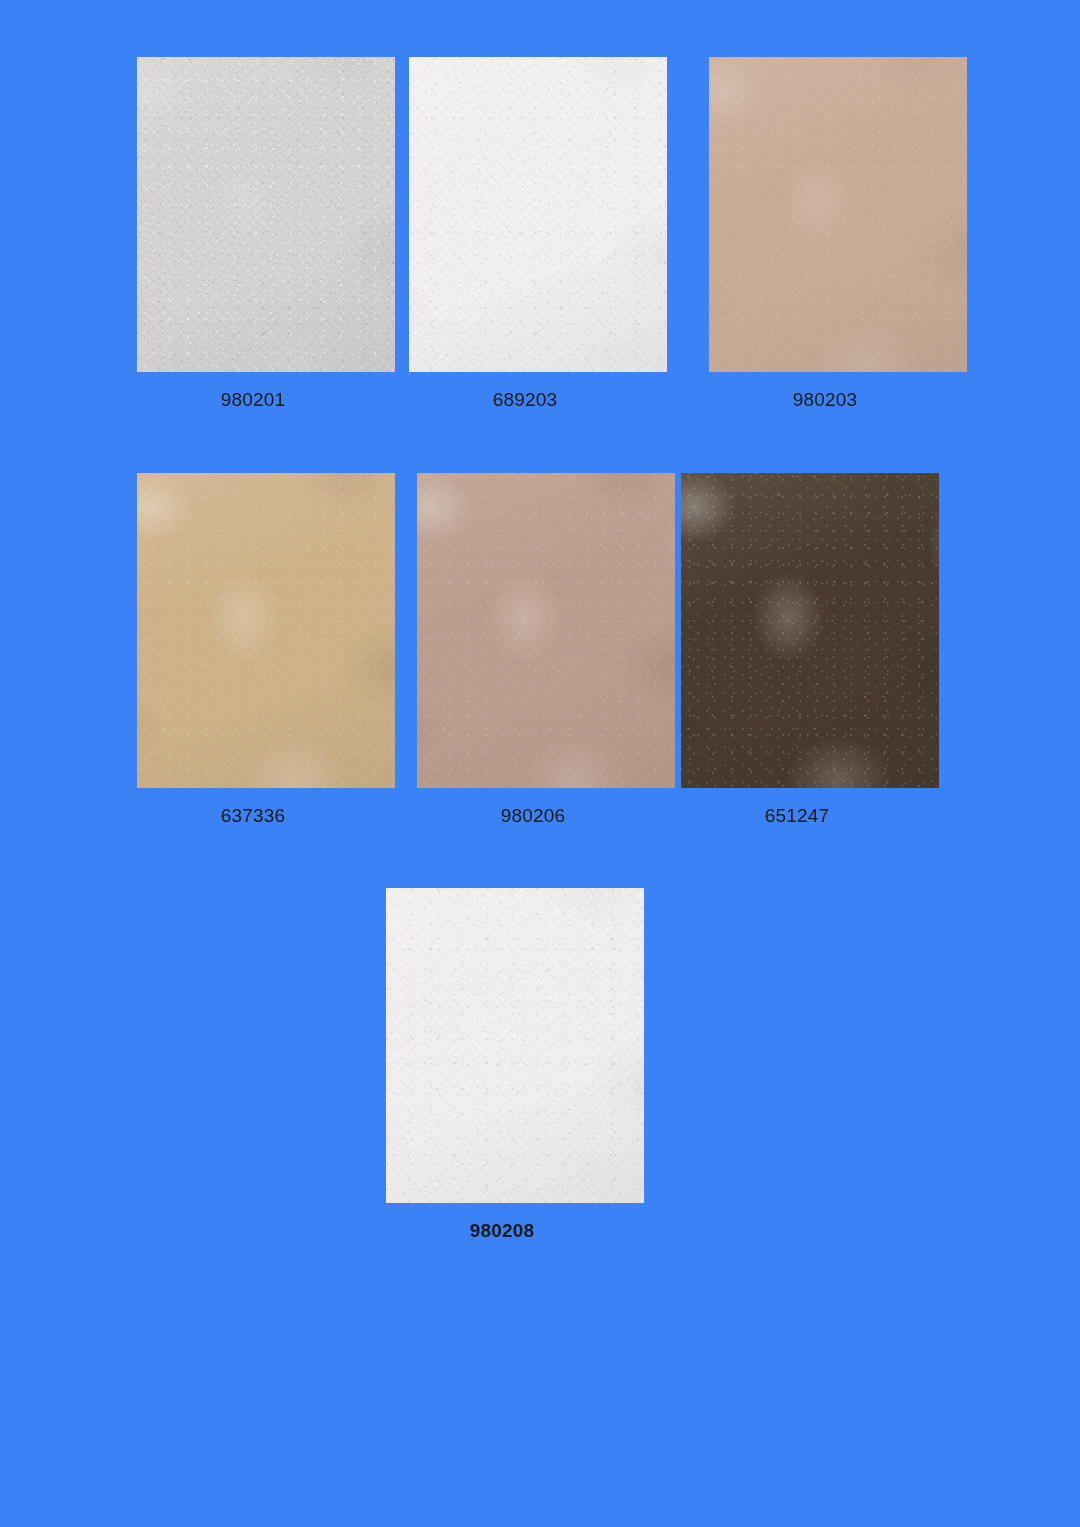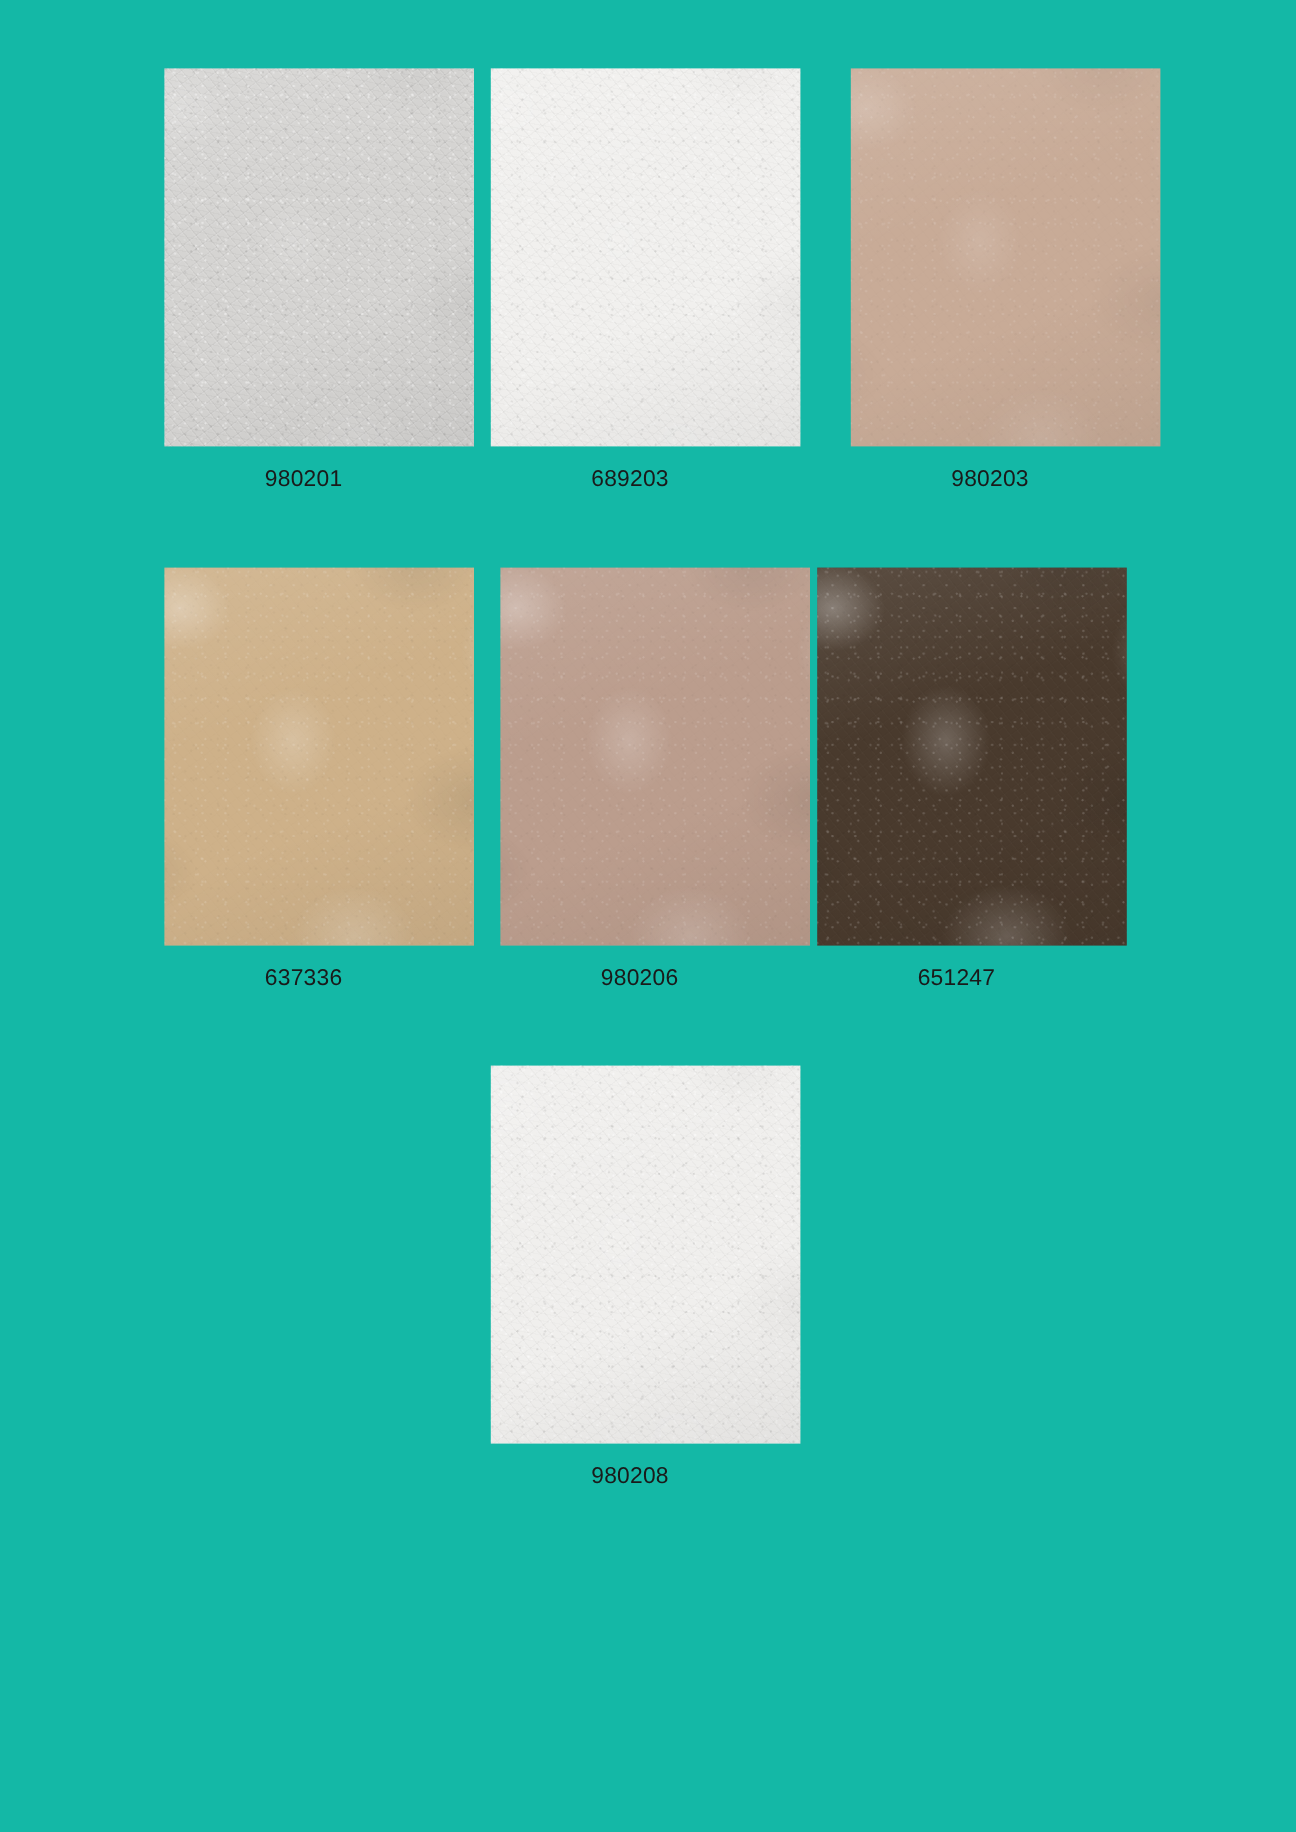--- a/index.html
+++ b/index.html
@@ -115,21 +115,21 @@
     letter-spacing: 0.2px;
     color: #1a1a1a;
     text-align: center;
     font-family: "Liberation Sans", sans-serif;
     padding-right: 26px;
   }
 </style>
 </head>
 <body>
 
-<div id="catalog-page" style="background: #14b8a6; width: 1080px; height: 1527px;">
+<div id="catalog-page" style="background: #3b82f6; width: 1080px; height: 1527px;">
     <div class="swatch-row" style="top: 57px;">
       <div class="swatch-cell" style="left: 137px;">
         <div class="swatch-tile" style="background-color: rgb(213, 212, 210);">
           <div class="tex-layer tex-clouds" style="opacity: 0.55;"></div>
           <div class="tex-layer tex-crackle" style="opacity: 0.95;"></div>
           <div class="tex-layer tex-grain" style="opacity: 0.85;"></div>
           <div class="tex-layer tex-vignette"></div>
         </div>
         <div class="swatch-label" style="color: rgb(26, 26, 26);">980201</div>
       </div>
@@ -175,21 +175,21 @@
         <div class="swatch-tile" style="background-color: rgb(73, 58, 45);">
           <div class="tex-layer tex-clouds" style="opacity: 1;"></div>
           <div class="tex-layer tex-crackle" style="opacity: 0.16;"></div>
           <div class="tex-layer tex-grain" style="opacity: 0.35;"></div>
           <div class="tex-layer tex-vignette"></div>
         </div>
         <div class="swatch-label" style="color: rgb(26, 26, 26);">651247</div>
       </div>
     </div>
     <div class="swatch-row" style="top: 888px;">
-      <div class="swatch-cell" style="left: 409px;">
+      <div class="swatch-cell" style="left: 386px; font-weight: bold;">
         <div class="swatch-tile" style="background-color: rgb(240, 239, 237);">
           <div class="tex-layer tex-clouds" style="opacity: 0.45;"></div>
           <div class="tex-layer tex-crackle" style="opacity: 0.65;"></div>
           <div class="tex-layer tex-grain" style="opacity: 0.85;"></div>
           <div class="tex-layer tex-vignette"></div>
         </div>
         <div class="swatch-label" style="color: rgb(26, 26, 26);">980208</div>
       </div>
     </div>
   </div>

